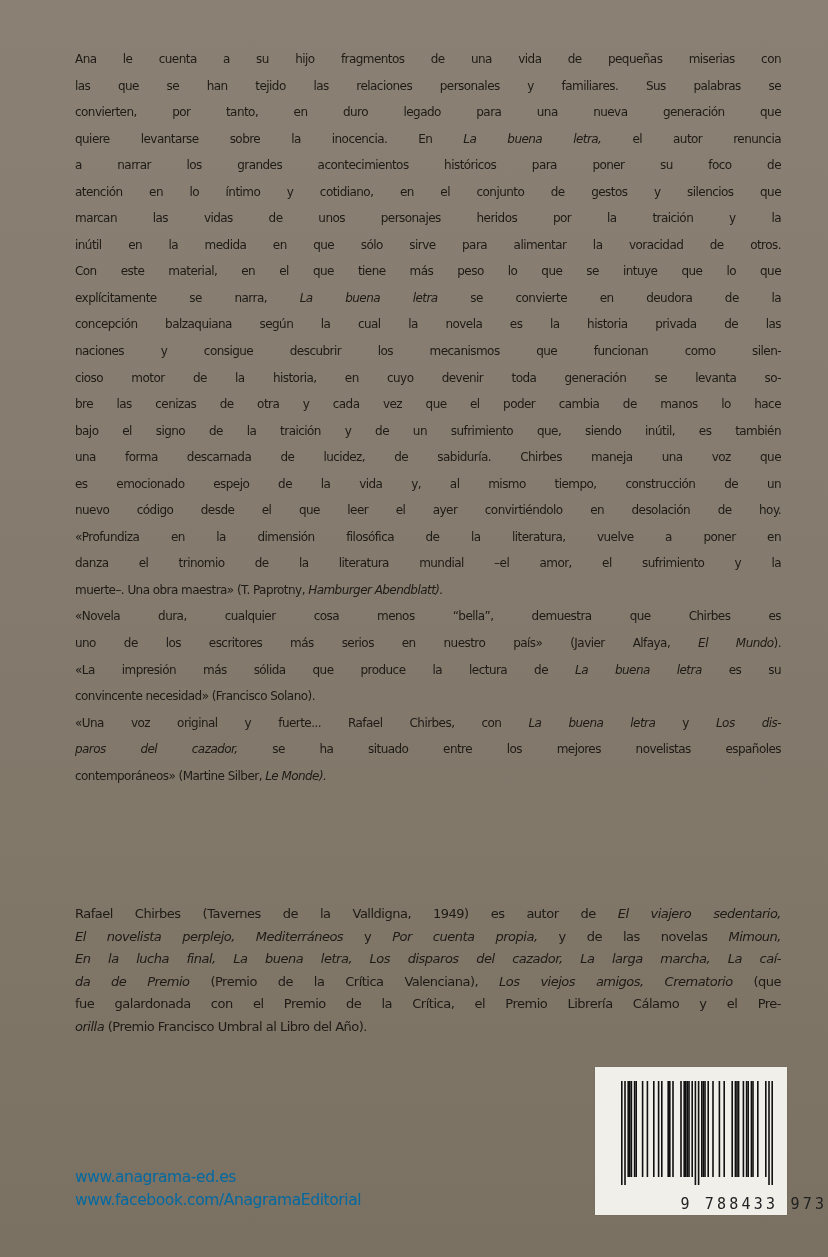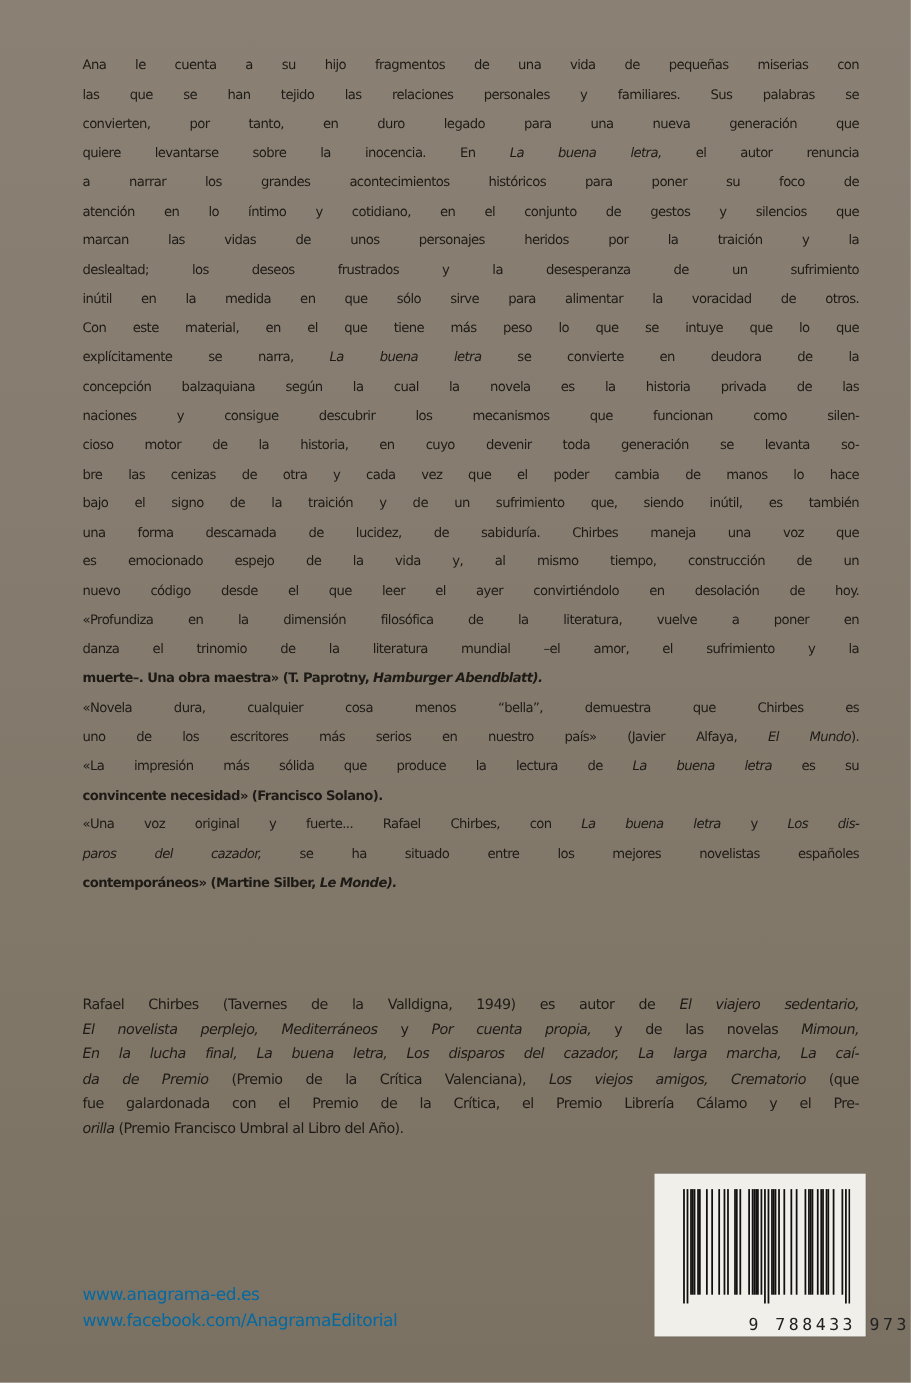--- a/index.html
+++ b/index.html
@@ -35,21 +35,20 @@
   }
   .synopsis .line {
     display: block;
     text-align: justify;
     text-align-last: justify;
     white-space: nowrap;
     overflow: visible;
   }
   .synopsis .line.last {
     text-align-last: left;
-    font-weight: bold;
   }
   .bio {
     position: absolute;
     left: 75px;
     top: 903px;
     width: 706px;
     font-size: 13px;
     line-height: 22.6px;
     letter-spacing: -0.5px;
   }
@@ -107,21 +106,20 @@
 <div class="page">
 
   <div class="synopsis" id="synopsis">
       <span class="line"><span>Ana le cuenta a su hijo fragmentos de una vida de pequeñas miserias con</span></span>
       <span class="line"><span>las que se han tejido las relaciones personales y familiares. Sus palabras se</span></span>
       <span class="line"><span>convierten, por tanto, en duro legado para una nueva generación que</span></span>
       <span class="line"><span>quiere levantarse sobre la inocencia. En </span><em>La buena letra,</em><span> el autor renuncia</span></span>
       <span class="line"><span>a narrar los grandes acontecimientos históricos para poner su foco de</span></span>
       <span class="line"><span>atención en lo íntimo y cotidiano, en el conjunto de gestos y silencios que</span></span>
       <span class="line"><span>marcan las vidas de unos personajes heridos por la traición y la</span></span>
-      <span class="line"><span>deslealtad; los deseos frustrados y la desesperanza de un sufrimiento</span></span>
       <span class="line"><span>inútil en la medida en que sólo sirve para alimentar la voracidad de otros.</span></span>
       <span class="line"><span>Con este material, en el que tiene más peso lo que se intuye que lo que</span></span>
       <span class="line"><span>explícitamente se narra, </span><em>La buena letra</em><span> se convierte en deudora de la</span></span>
       <span class="line"><span>concepción balzaquiana según la cual la novela es la historia privada de las</span></span>
       <span class="line"><span>naciones y consigue descubrir los mecanismos que funcionan como silen-</span></span>
       <span class="line"><span>cioso motor de la historia, en cuyo devenir toda generación se levanta so-</span></span>
       <span class="line"><span>bre las cenizas de otra y cada vez que el poder cambia de manos lo hace</span></span>
       <span class="line"><span>bajo el signo de la traición y de un sufrimiento que, siendo inútil, es también</span></span>
       <span class="line"><span>una forma descarnada de lucidez, de sabiduría. Chirbes maneja una voz que</span></span>
       <span class="line"><span>es emocionado espejo de la vida y, al mismo tiempo, construcción de un</span></span>

